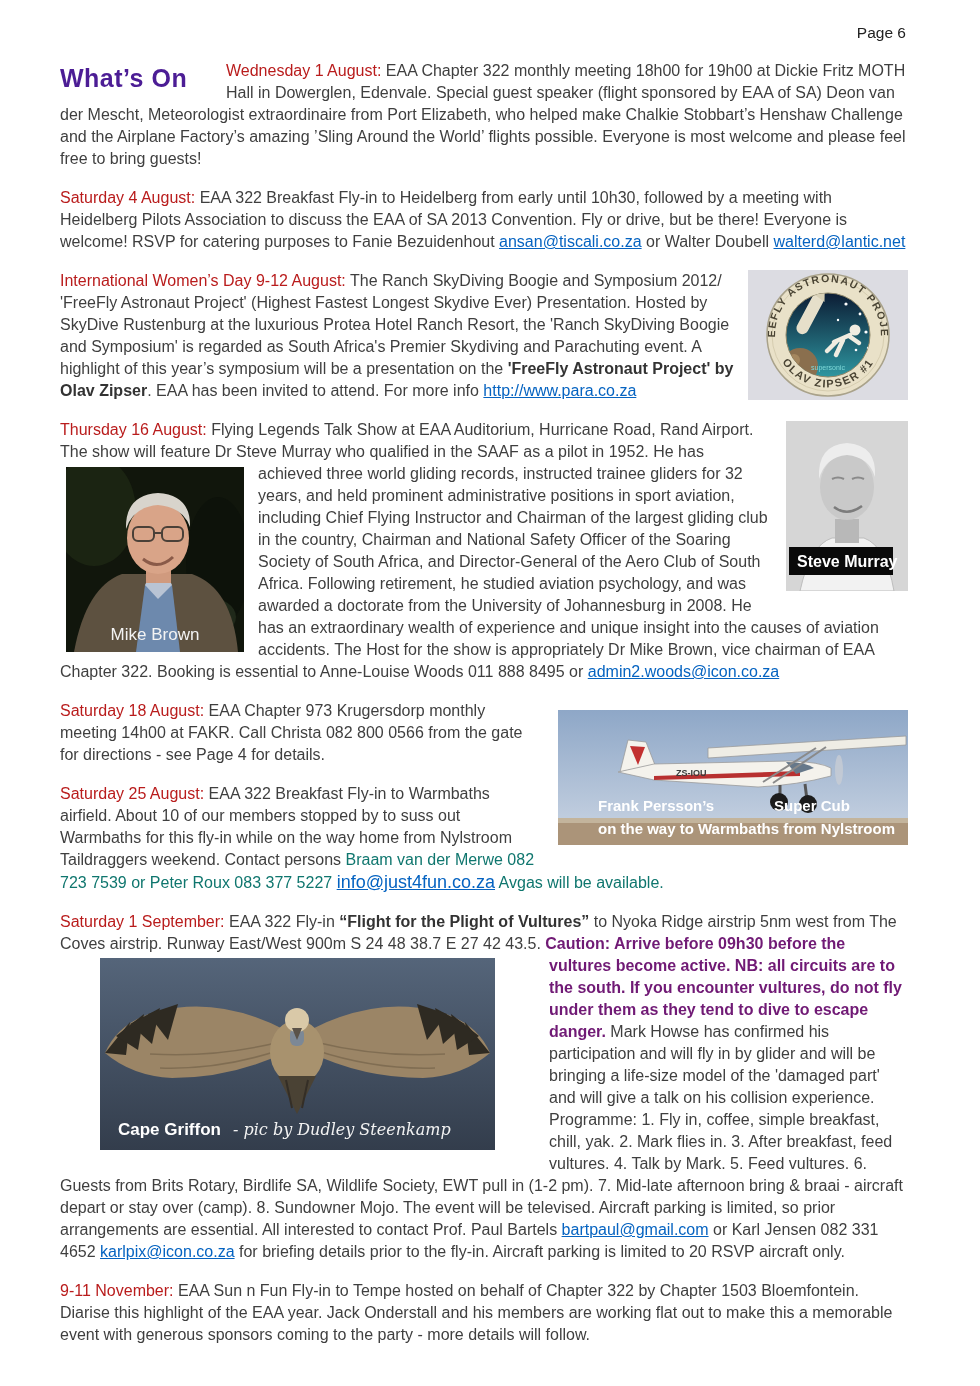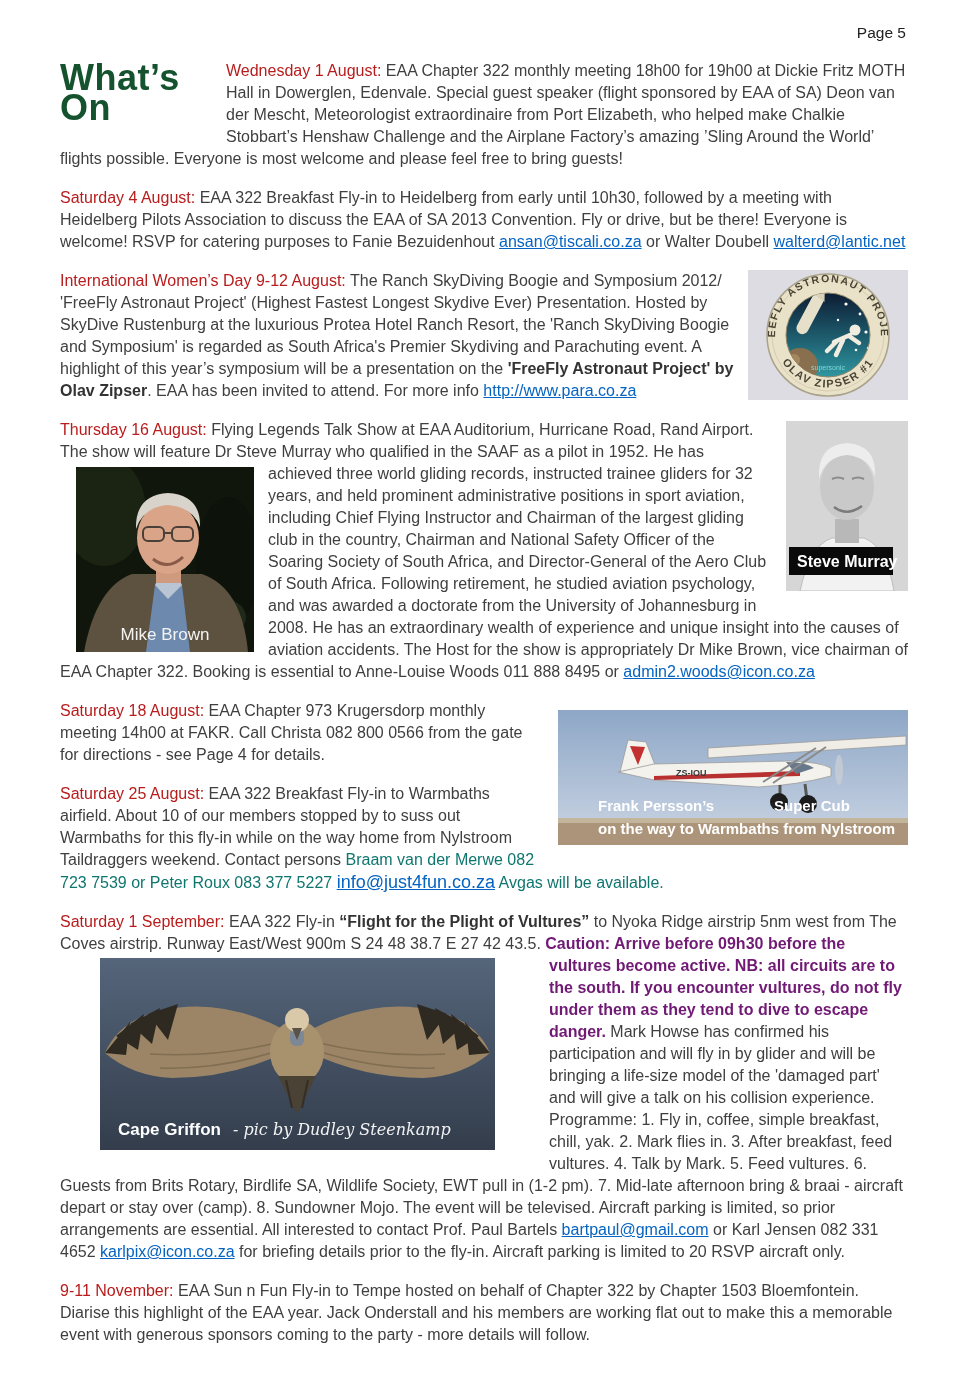--- a/index.html
+++ b/index.html
@@ -22,47 +22,47 @@
   p.para{
     margin:0 0 17px 0;
     font-size:16px;
     line-height:22px;
     color:#3f3f3f;
   }
   .whats-on{
     float:left;
     width:150px;
     margin:3px 16px 10px 0;
-    font-size:36px;
+    font-size:25px;
     line-height:30px;
     font-weight:bold;
-    color:#14532d;
+    color:#4c1d95;
     letter-spacing:0.5px;
   }
   .h{color:#b91c1c;font-weight:normal;}
   .b{font-weight:bold;color:#333333;}
   .red{color:#701a75;font-weight:bold;}
   .blue{color:#0f766e;}
   a.link{color:#0563c1;text-decoration:underline;cursor:pointer;}
   a.link-big{font-size:18px;}
   .fig{position:relative;display:block;}
   .fig svg{display:block;width:100%;height:100%;}
   .fig-patch{float:right;width:160px;height:130px;margin:0 0 6px 14px;}
   .fig-steve{float:right;width:122px;height:170px;margin:2px 0 8px 14px;}
-  .fig-mike{float:left;width:178px;height:185px;margin:4px 14px 4px 16px;}
+  .fig-mike{float:left;width:178px;height:185px;margin:4px 14px 4px 6px;}
   .fig-cub{float:right;width:350px;height:135px;margin:10px 0 8px 14px;}
   .fig-vulture{float:left;width:475px;height:192px;margin:3px 14px 6px 0;}
   .clr{clear:both;}
 </style>
 </head>
 <body>
 
 <div class="page">
 
-  <div class="page-number">Page 5</div>
+  <div class="page-number">Page 6</div>
 
   <p class="para">
     <span class="whats-on">What’s On</span>
     <span class="h">Wednesday 1 August:</span><span> EAA Chapter 322 monthly meeting 18h00 for 19h00 at Dickie Fritz MOTH Hall in Dowerglen, Edenvale. Special guest speaker (flight sponsored by EAA of SA) Deon van der Mescht, Meteorologist extraordinaire from Port Elizabeth, who helped make Chalkie Stobbart’s Henshaw Challenge and the Airplane Factory’s amazing ’Sling Around the World’ flights possible. Everyone is most welcome and please feel free to bring guests!</span>
   </p>
 
   <p class="para">
     <span class="h">Saturday 4 August:</span><span> EAA 322 Breakfast Fly-in to Heidelberg from early until 10h30, followed by a meeting with Heidelberg Pilots Association to discuss the EAA of SA 2013 Convention. Fly or drive, but be there! Everyone is welcome! RSVP for catering purposes to Fanie Bezuidenhout </span><a class="link" href="#">ansan@tiscali.co.za</a><span> or Walter Doubell </span><a class="link" href="#">walterd@lantic.net</a>
   </p>
 

